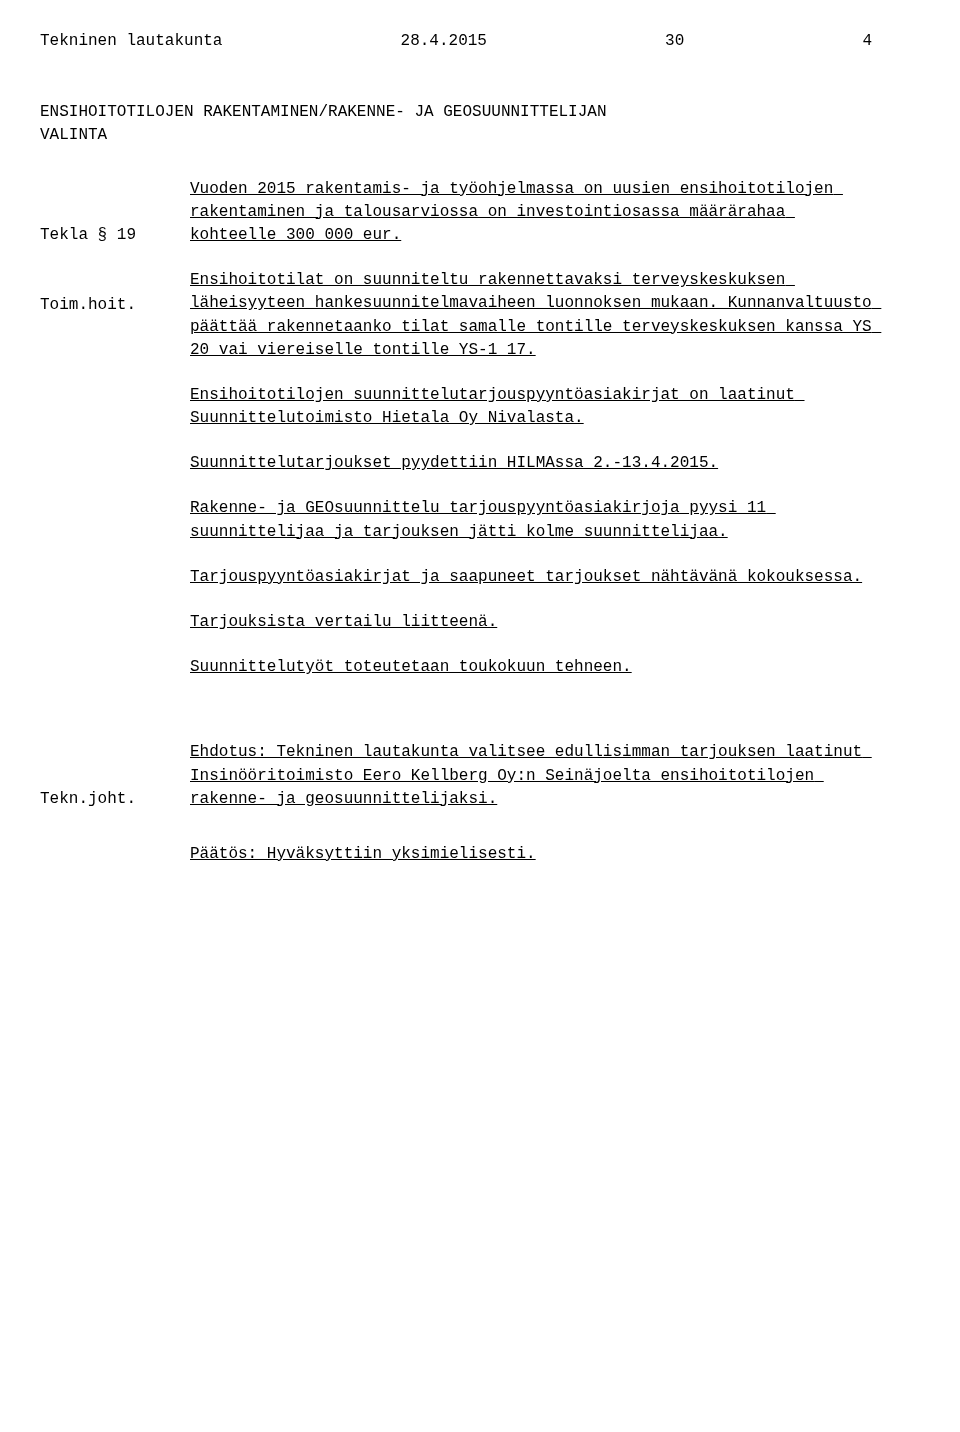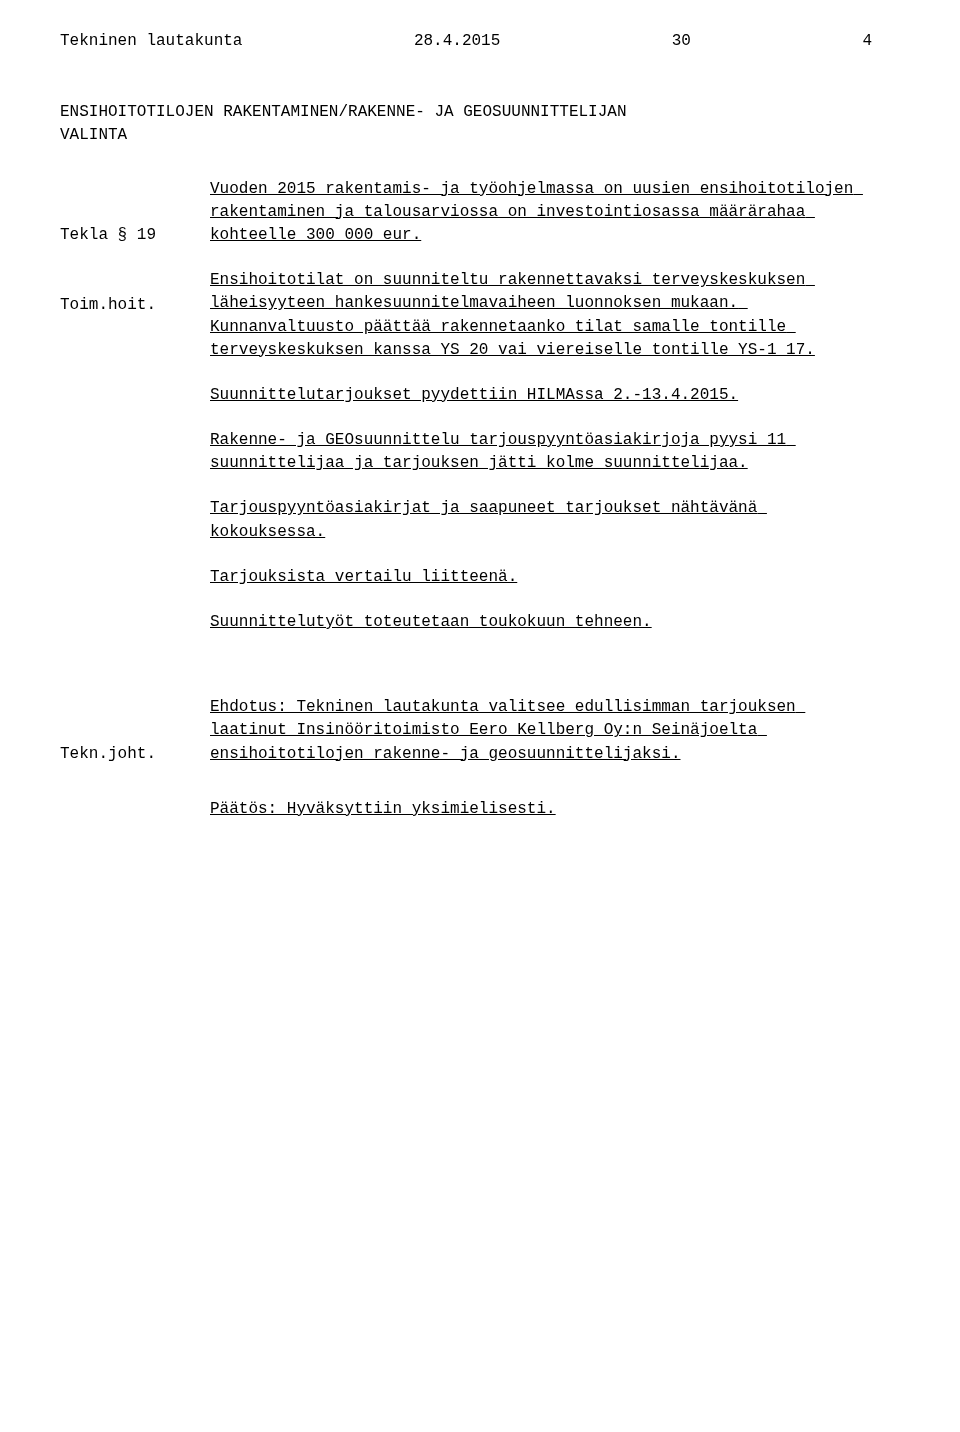--- a/index.html
+++ b/index.html
@@ -7,21 +7,21 @@
     padding: 0;
     background: #ffffff;
     font-family: "Courier New", Courier, monospace;
     font-size: 16px;
     line-height: 1.45;
     color: #000000;
   }
   .page {
     width: 932px;
     min-height: 1432px;
-    padding: 30px 60px 30px 60px;
+    padding: 30px 60px 30px 40px;
     box-sizing: border-box;
   }
   .header-line {
     display: flex;
     justify-content: space-between;
     margin-bottom: 48px;
   }
   .title-block { margin-bottom: 30px; margin-top: 23px; }
   .body-row {
     display: flex;
@@ -60,20 +60,21 @@
   </div>
 
   <div class="body-row">
     <div class="label-col">
       <div>Tekla § 19</div>
       <div>Toim.hoit.</div>
     </div>
     <div class="content-col">
       <p class="para">Vuoden 2015 rakentamis- ja työohjelmassa on uusien ensihoitotilojen rakentaminen ja talousarviossa on investointiosassa määrärahaa kohteelle 300 000 eur.</p>
       <p class="para">Ensihoitotilat on suunniteltu rakennettavaksi terveyskeskuksen läheisyyteen hankesuunnitelmavaiheen luonnoksen mukaan. Kunnanvaltuusto päättää rakennetaanko tilat samalle tontille terveyskeskuksen kanssa YS 20 vai viereiselle tontille YS-1 17.</p>
+      <p class="para">Ensihoitotilojen suunnittelutarjouspyyntöasiakirjat on laatinut Suunnittelutoimisto Hietala Oy Nivalasta.</p>
       <p class="para">Suunnittelutarjoukset pyydettiin HILMAssa 2.-13.4.2015.</p>
       <p class="para">Rakenne- ja GEOsuunnittelu tarjouspyyntöasiakirjoja pyysi 11 suunnittelijaa ja tarjouksen jätti kolme suunnittelijaa.</p>
       <p class="para">Tarjouspyyntöasiakirjat ja saapuneet tarjoukset nähtävänä kokouksessa.</p>
       <p class="para">Tarjouksista vertailu liitteenä.</p>
       <p class="para">Suunnittelutyöt toteutetaan toukokuun tehneen.</p>
     </div>
   </div>
 
   <div style="height:40px"></div>
 

